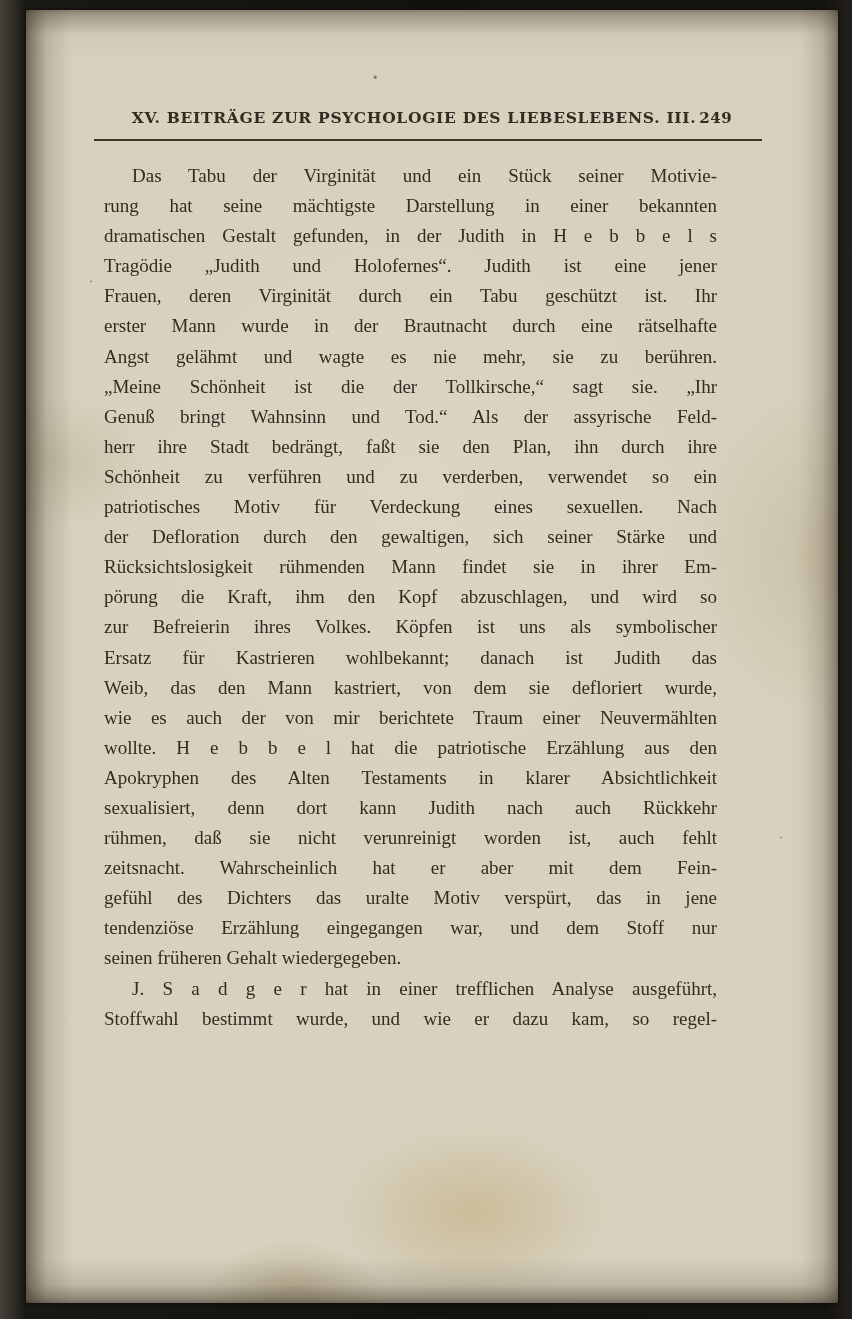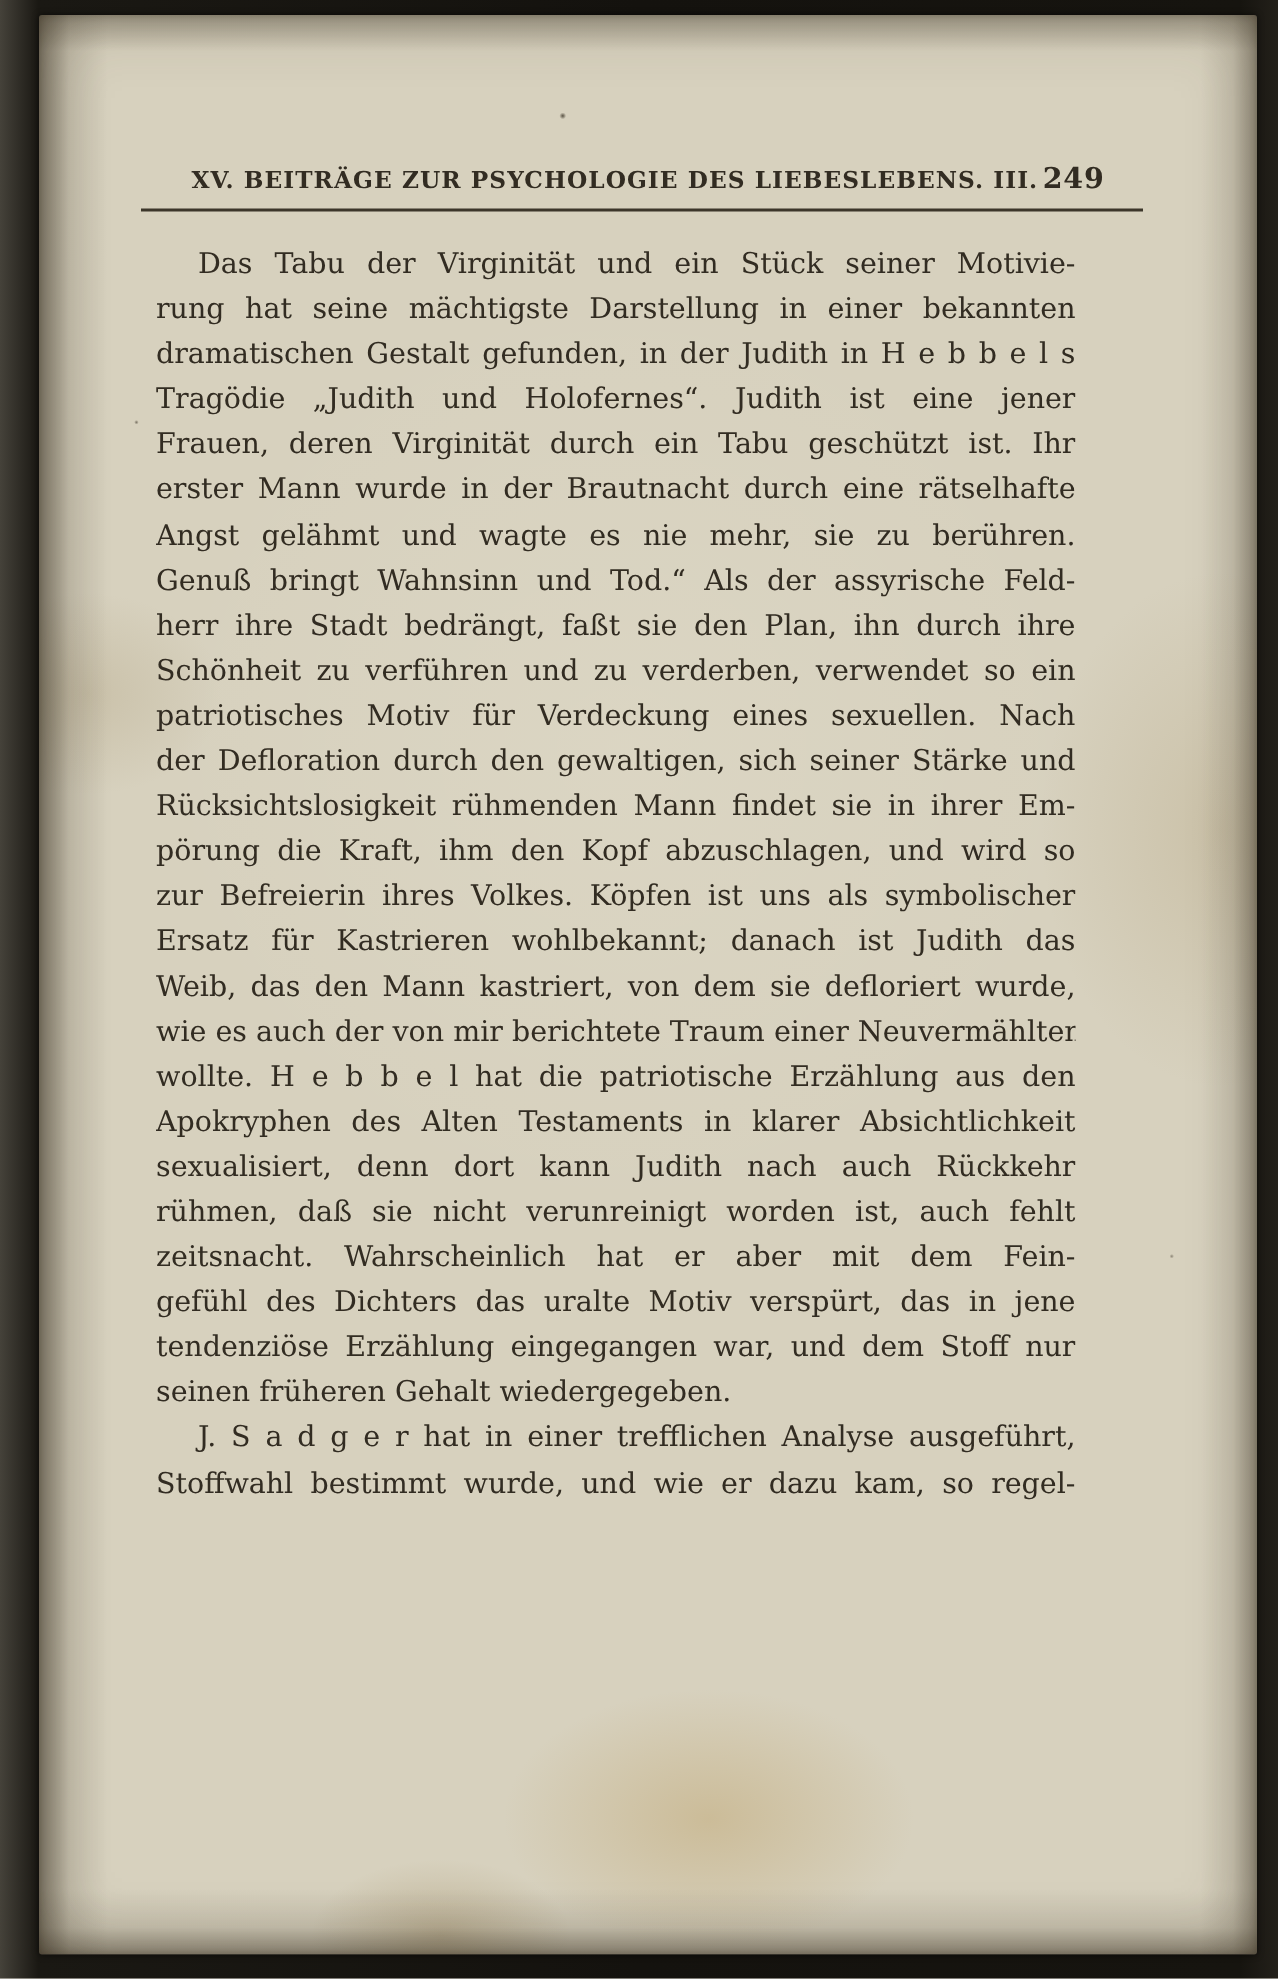--- a/index.html
+++ b/index.html
@@ -59,38 +59,39 @@
     color: var(--ink, #322c22);
   }
   .running-title {
     font-weight: bold;
     font-size: 15.5px;
     letter-spacing: 0.7px;
     white-space: nowrap;
   }
   .page-number {
     font-weight: bold;
-    font-size: 19px;
+    font-size: 15px;
     letter-spacing: 0.5px;
   }
   .rule {
     position: absolute;
     top: 129px;
     left: 68px;
     right: 76px;
     height: 2px;
     background: #3c362a;
   }
   .page-body {
     position: absolute;
     top: 151px;
     left: 78px;
     width: 613px;
     color: var(--ink, #322c22);
     font-size: 19px;
+    font-family: Liberation Serif, serif;
   }
   .line {
     line-height: 30.1px;
     text-align: justify;
     text-align-last: justify;
     overflow: hidden;
     white-space: nowrap;
   }
   .line.indent {
     text-indent: 28px;
@@ -110,20 +111,21 @@
     </div>
     <div class="rule"></div>
     <div class="page-body" id="text-lines">
         <div class="line indent">Das Tabu der Virginität und ein Stück seiner Motivie-</div>
         <div class="line">rung hat seine mächtigste Darstellung in einer bekannten</div>
         <div class="line">dramatischen Gestalt gefunden, in der Judith in H e b b e l s</div>
         <div class="line">Tragödie „Judith und Holofernes“. Judith ist eine jener</div>
         <div class="line">Frauen, deren Virginität durch ein Tabu geschützt ist. Ihr</div>
         <div class="line">erster Mann wurde in der Brautnacht durch eine rätselhafte</div>
         <div class="line">Angst gelähmt und wagte es nie mehr, sie zu berühren.</div>
+        <div class="line">„Meine Schönheit ist die der Tollkirsche,“ sagt sie. „Ihr</div>
         <div class="line">Genuß bringt Wahnsinn und Tod.“ Als der assyrische Feld-</div>
         <div class="line">herr ihre Stadt bedrängt, faßt sie den Plan, ihn durch ihre</div>
         <div class="line">Schönheit zu verführen und zu verderben, verwendet so ein</div>
         <div class="line">patriotisches Motiv für Verdeckung eines sexuellen. Nach</div>
         <div class="line">der Defloration durch den gewaltigen, sich seiner Stärke und</div>
         <div class="line">Rücksichtslosigkeit rühmenden Mann findet sie in ihrer Em-</div>
         <div class="line">pörung die Kraft, ihm den Kopf abzuschlagen, und wird so</div>
         <div class="line">zur Befreierin ihres Volkes. Köpfen ist uns als symbolischer</div>
         <div class="line">Ersatz für Kastrieren wohlbekannt; danach ist Judith das</div>
         <div class="line">Weib, das den Mann kastriert, von dem sie defloriert wurde,</div>

